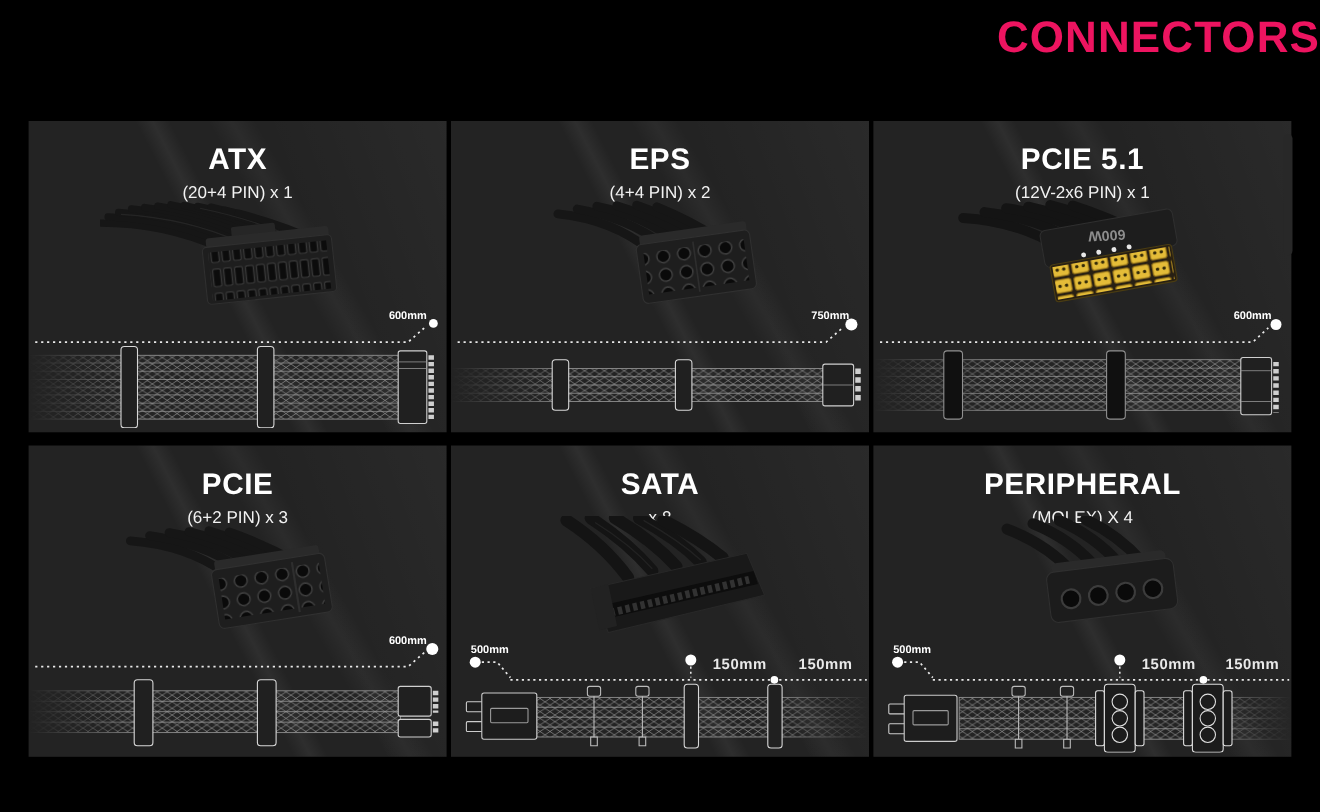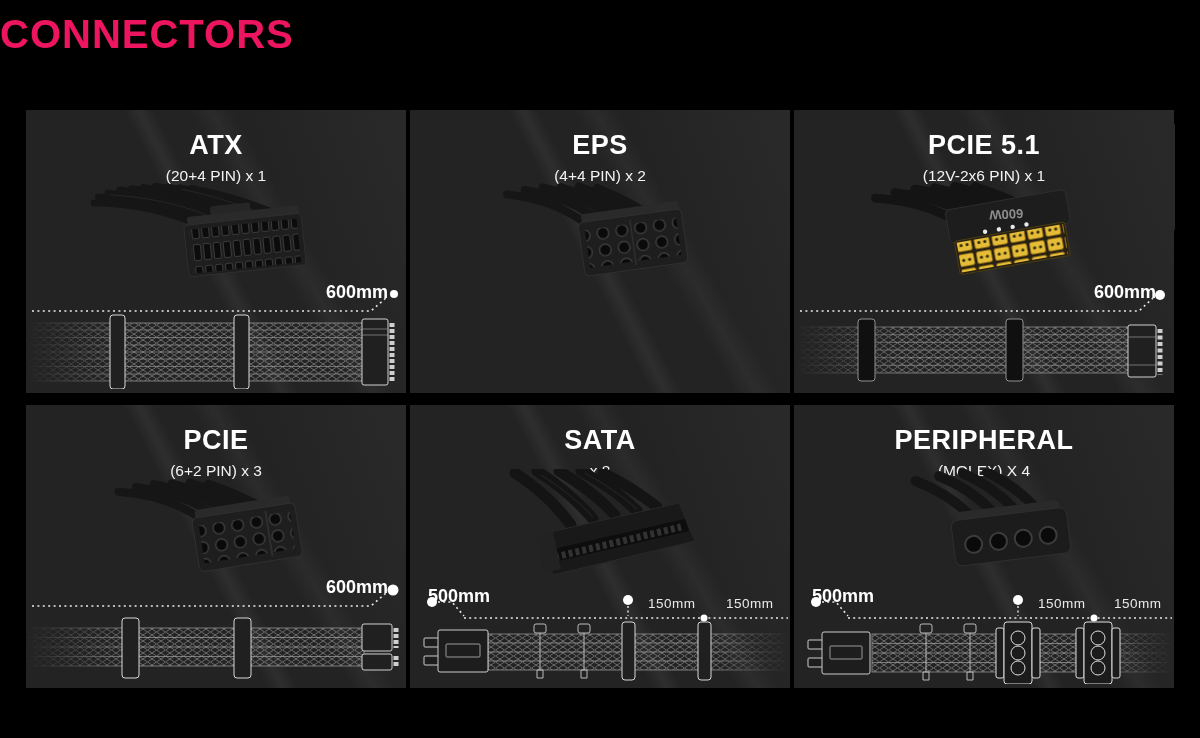--- a/index.html
+++ b/index.html
@@ -4,21 +4,21 @@
 <style>
   :root{
     --accent:#ed1460;
     --bg:#000000;
     --panel:#232323;
   }
   *{box-sizing:border-box;margin:0;padding:0}
   html,body{width:1200px;height:738px;overflow:hidden;background:var(--bg);
     font-family:"Liberation Sans",sans-serif;}
   .page-title{
-    text-align:left;
+    text-align:right;
     padding-top:12px;
     color:var(--accent);
     font-size:40px;
     font-weight:bold;
     letter-spacing:1px;
     height:110px;
   }
   .grid{
     margin:0 26px;
     display:grid;
@@ -58,27 +58,27 @@
     position:absolute;top:64px;left:0;right:0;height:126px;
     display:flex;justify-content:center;align-items:flex-start;
   }
   .diagram{
     position:absolute;left:0;right:0;bottom:4px;height:112px;
   }
   .diagram svg{position:absolute;left:0;top:0}
   .mm{
     position:absolute;
     color:#fff;
-    font-size:18px;
+    font-size:10px;
     font-weight:bold;
     white-space:nowrap;
   }
   .mm.right{top:5px;right:18px}
   .mm.left{top:14px;left:18px}
-  .mm.thin{font-weight:normal;color:#e9e9e9;font-size:13.5px;letter-spacing:.5px;top:24px}
+  .mm.thin{font-weight:bold;color:#e9e9e9;font-size:13.5px;letter-spacing:.5px;top:24px}
   .scroll-thumb{
     position:absolute;top:122px;right:25px;width:8px;height:110px;
     background:#282828;border-radius:4px;
   }
 </style>
 </head>
 <body>
 
 <svg width="0" height="0" style="position:absolute" aria-hidden="true">
   <defs>
@@ -186,20 +186,40 @@
             <path d="M106 10 Q138 26 168 52"></path>
               <path d="M124 14 Q152 30 180 54"></path>
           </g>
           <rect x="104" y="38" width="98" height="14" rx="3" fill="#2a2a2a"></rect>
           <rect x="100" y="46" width="104" height="54" rx="5" fill="#1e1e1e" stroke="#303030"></rect>
           <rect x="106" y="54" width="92" height="38" fill="url(#holeR)"></rect>
           <path d="M152 50 V96" stroke="#2e2e2e" stroke-width="1.5"></path>
         </g>
       </svg>
     </div>
+    <div class="diagram">
+      <svg width="380" height="112" viewBox="0 0 380 112">
+        <path d="M6 34 H341 L356 21" stroke="#fff" stroke-width="1.6" stroke-dasharray="2 3.4" fill="none" opacity=".9"></path>
+        <circle cx="364" cy="18" r="5.5" fill="#fff"></circle>
+        <g mask="url(#mFadeL)">
+          <rect x="0" y="58" width="340" height="30" fill="url(#braid)" stroke="#8f8f8f" stroke-width=".8"></rect>
+          <path d="M0 65.5 H340 M0 73 H340 M0 80.5 H340" stroke="#9f9f9f" stroke-width=".7"></path>
+        </g>
+        <g stroke="#d8d8d8" fill="#202020">
+          <rect x="92" y="50" width="15" height="46" rx="3"></rect>
+          <rect x="204" y="50" width="15" height="46" rx="3"></rect>
+        </g>
+        <g stroke="#d0d0d0" fill="#202020">
+          <rect x="338" y="54" width="28" height="38" rx="2"></rect>
+          <path d="M370 58 V88" stroke="#cfcfcf" stroke-width="5" stroke-dasharray="5 3" fill="none"></path>
+          <path d="M338 73 H366" stroke="#9a9a9a" stroke-width=".7"></path>
+        </g>
+      </svg>
+      <span class="mm right">750mm</span>
+    </div>
   </section>
 
   <section class="panel">
     <h2 class="pname">PCIE 5.1</h2>
     <div class="pspec">(12V-2x6 PIN) x 1</div>
     <div class="photo">
       <svg width="240" height="126" viewBox="0 0 240 126">
         <g transform="rotate(-10 120 63)">
           <g stroke="#141414" stroke-width="9" fill="none" stroke-linecap="round">
             <path d="M20 6 Q70 18 102 48"></path>

